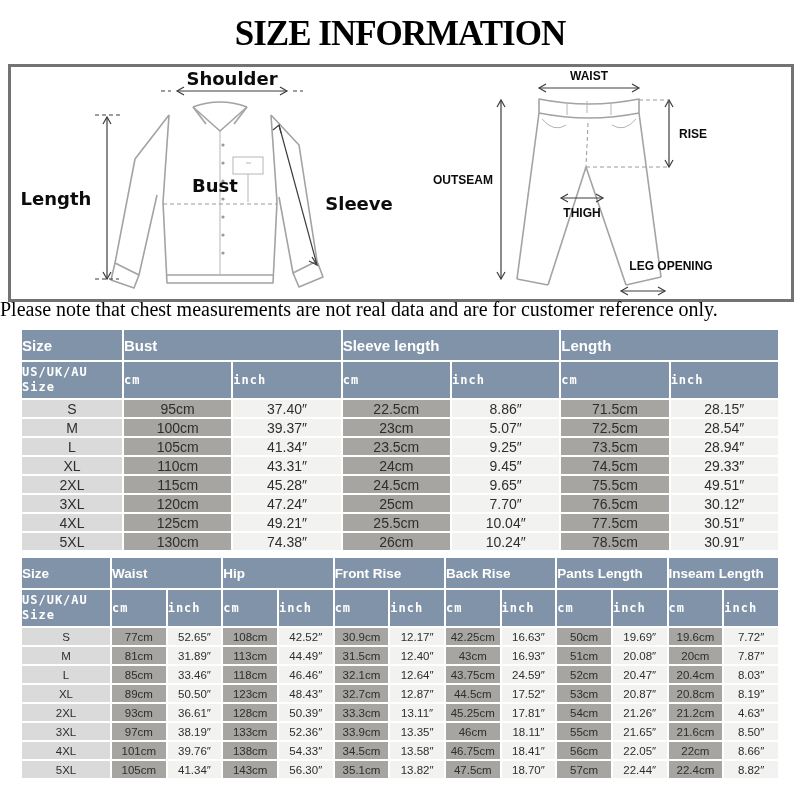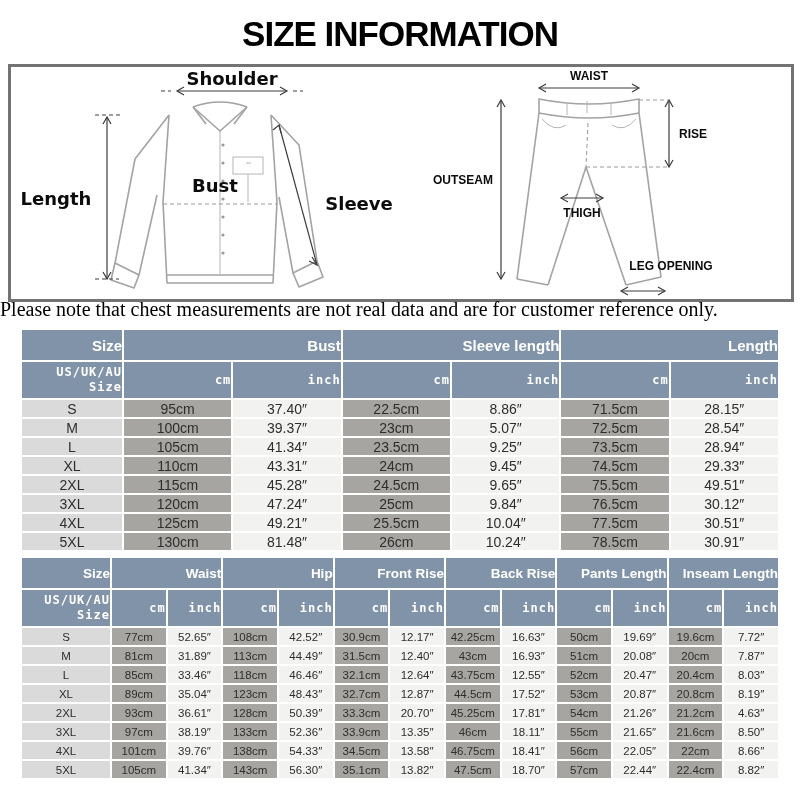--- a/index.html
+++ b/index.html
@@ -1,19 +1,19 @@
 <!DOCTYPE html>
 <html><head>
 <meta charset="utf-8">
 <style>
   html,body{margin:0;padding:0;background:#fff;}
   body{width:800px;height:800px;position:relative;font-family:"Liberation Sans",sans-serif;overflow:hidden;}
 
   .title{position:absolute;top:14px;left:0;width:800px;text-align:center;
-         font-size:35px;font-weight:bold;color:#000;letter-spacing:-1px;}
+         font-size:35px;font-weight:bold;color:#000;letter-spacing:-1px;font-family:Liberation Serif, serif;}
 
   .diagram-box{position:absolute;left:8px;top:64px;width:780px;height:232px;
                border:3px solid #737373;background:#fff;}
   .diagram-box svg{position:absolute;top:0;}
   #shirt-svg{left:0;}
   #pants-svg{left:410px;}
   .garment{stroke:#a3a3a3;stroke-width:1.6;fill:none;stroke-linejoin:round;}
   .garment-thin{stroke:#b5b5b5;stroke-width:1;fill:none;}
   .dash{stroke:#9a9a9a;stroke-width:1;fill:none;stroke-dasharray:4 3;}
   .meas{stroke:#3c3c3c;stroke-width:1.2;fill:none;}
@@ -22,21 +22,21 @@
   .pants-label{font-family:"Liberation Sans",sans-serif;font-weight:bold;font-size:12px;fill:#0c0c0c;}
 
   .note{position:absolute;top:298px;left:0;width:647px;white-space:nowrap;
         font-family:"Liberation Serif",serif;font-size:20px;color:#000;text-align:center;}
 
   table{position:absolute;left:20px;border-collapse:separate;border-spacing:2px;
         table-layout:fixed;width:760px;}
   #size-table-top{top:328px;}
   #size-table-bottom{top:556px;}
 
-  th{background:#8193A9;color:#fff;font-weight:bold;padding:0;text-align:right;vertical-align:middle;}
+  th{background:#8193A9;color:#fff;font-weight:bold;padding:0;text-align:left;vertical-align:middle;}
   th.group{height:30px;font-size:15px;}
   #size-table-bottom th.group{font-size:13.5px;}
   th.sub{height:36px;font-family:"DejaVu Sans Mono",monospace;font-size:12px;letter-spacing:1px;line-height:1.25;}
   th.sub .l2{display:block;}
 
   td{padding:0;text-align:center;vertical-align:middle;color:#2e2e2e;height:17px;}
   #size-table-top td{font-size:14px;}
   #size-table-bottom td{font-size:11.5px;}
   td.size-cell{background:#DADADA;}
   td.cm-cell{background:#A7A5A1;}
@@ -229,37 +229,37 @@
         <td class="cm-cell">24.5cm</td>
         <td class="inch-cell">9.65″</td>
         <td class="cm-cell">75.5cm</td>
         <td class="inch-cell">49.51″</td>
       </tr>
       <tr>
         <td class="size-cell">3XL</td>
         <td class="cm-cell">120cm</td>
         <td class="inch-cell">47.24″</td>
         <td class="cm-cell">25cm</td>
-        <td class="inch-cell">9.84″</td>
+        <td class="inch-cell">7.70″</td>
         <td class="cm-cell">76.5cm</td>
         <td class="inch-cell">30.12″</td>
       </tr>
       <tr>
         <td class="size-cell">4XL</td>
         <td class="cm-cell">125cm</td>
         <td class="inch-cell">49.21″</td>
         <td class="cm-cell">25.5cm</td>
         <td class="inch-cell">10.04″</td>
         <td class="cm-cell">77.5cm</td>
         <td class="inch-cell">30.51″</td>
       </tr>
       <tr>
         <td class="size-cell">5XL</td>
         <td class="cm-cell">130cm</td>
-        <td class="inch-cell">81.48″</td>
+        <td class="inch-cell">74.38″</td>
         <td class="cm-cell">26cm</td>
         <td class="inch-cell">10.24″</td>
         <td class="cm-cell">78.5cm</td>
         <td class="inch-cell">30.91″</td>
       </tr>
     </tbody>
 </table>
 
 <table id="size-table-bottom">
   <colgroup>
@@ -336,49 +336,49 @@
       </tr>
       <tr>
         <td class="size-cell">L</td>
         <td class="cm-cell">85cm</td>
         <td class="inch-cell">33.46″</td>
         <td class="cm-cell">118cm</td>
         <td class="inch-cell">46.46″</td>
         <td class="cm-cell">32.1cm</td>
         <td class="inch-cell">12.64″</td>
         <td class="cm-cell">43.75cm</td>
-        <td class="inch-cell">12.55″</td>
+        <td class="inch-cell">24.59″</td>
         <td class="cm-cell">52cm</td>
         <td class="inch-cell">20.47″</td>
         <td class="cm-cell">20.4cm</td>
         <td class="inch-cell">8.03″</td>
       </tr>
       <tr>
         <td class="size-cell">XL</td>
         <td class="cm-cell">89cm</td>
-        <td class="inch-cell">35.04″</td>
+        <td class="inch-cell">50.50″</td>
         <td class="cm-cell">123cm</td>
         <td class="inch-cell">48.43″</td>
         <td class="cm-cell">32.7cm</td>
         <td class="inch-cell">12.87″</td>
         <td class="cm-cell">44.5cm</td>
         <td class="inch-cell">17.52″</td>
         <td class="cm-cell">53cm</td>
         <td class="inch-cell">20.87″</td>
         <td class="cm-cell">20.8cm</td>
         <td class="inch-cell">8.19″</td>
       </tr>
       <tr>
         <td class="size-cell">2XL</td>
         <td class="cm-cell">93cm</td>
         <td class="inch-cell">36.61″</td>
         <td class="cm-cell">128cm</td>
         <td class="inch-cell">50.39″</td>
         <td class="cm-cell">33.3cm</td>
-        <td class="inch-cell">20.70″</td>
+        <td class="inch-cell">13.11″</td>
         <td class="cm-cell">45.25cm</td>
         <td class="inch-cell">17.81″</td>
         <td class="cm-cell">54cm</td>
         <td class="inch-cell">21.26″</td>
         <td class="cm-cell">21.2cm</td>
         <td class="inch-cell">4.63″</td>
       </tr>
       <tr>
         <td class="size-cell">3XL</td>
         <td class="cm-cell">97cm</td>

